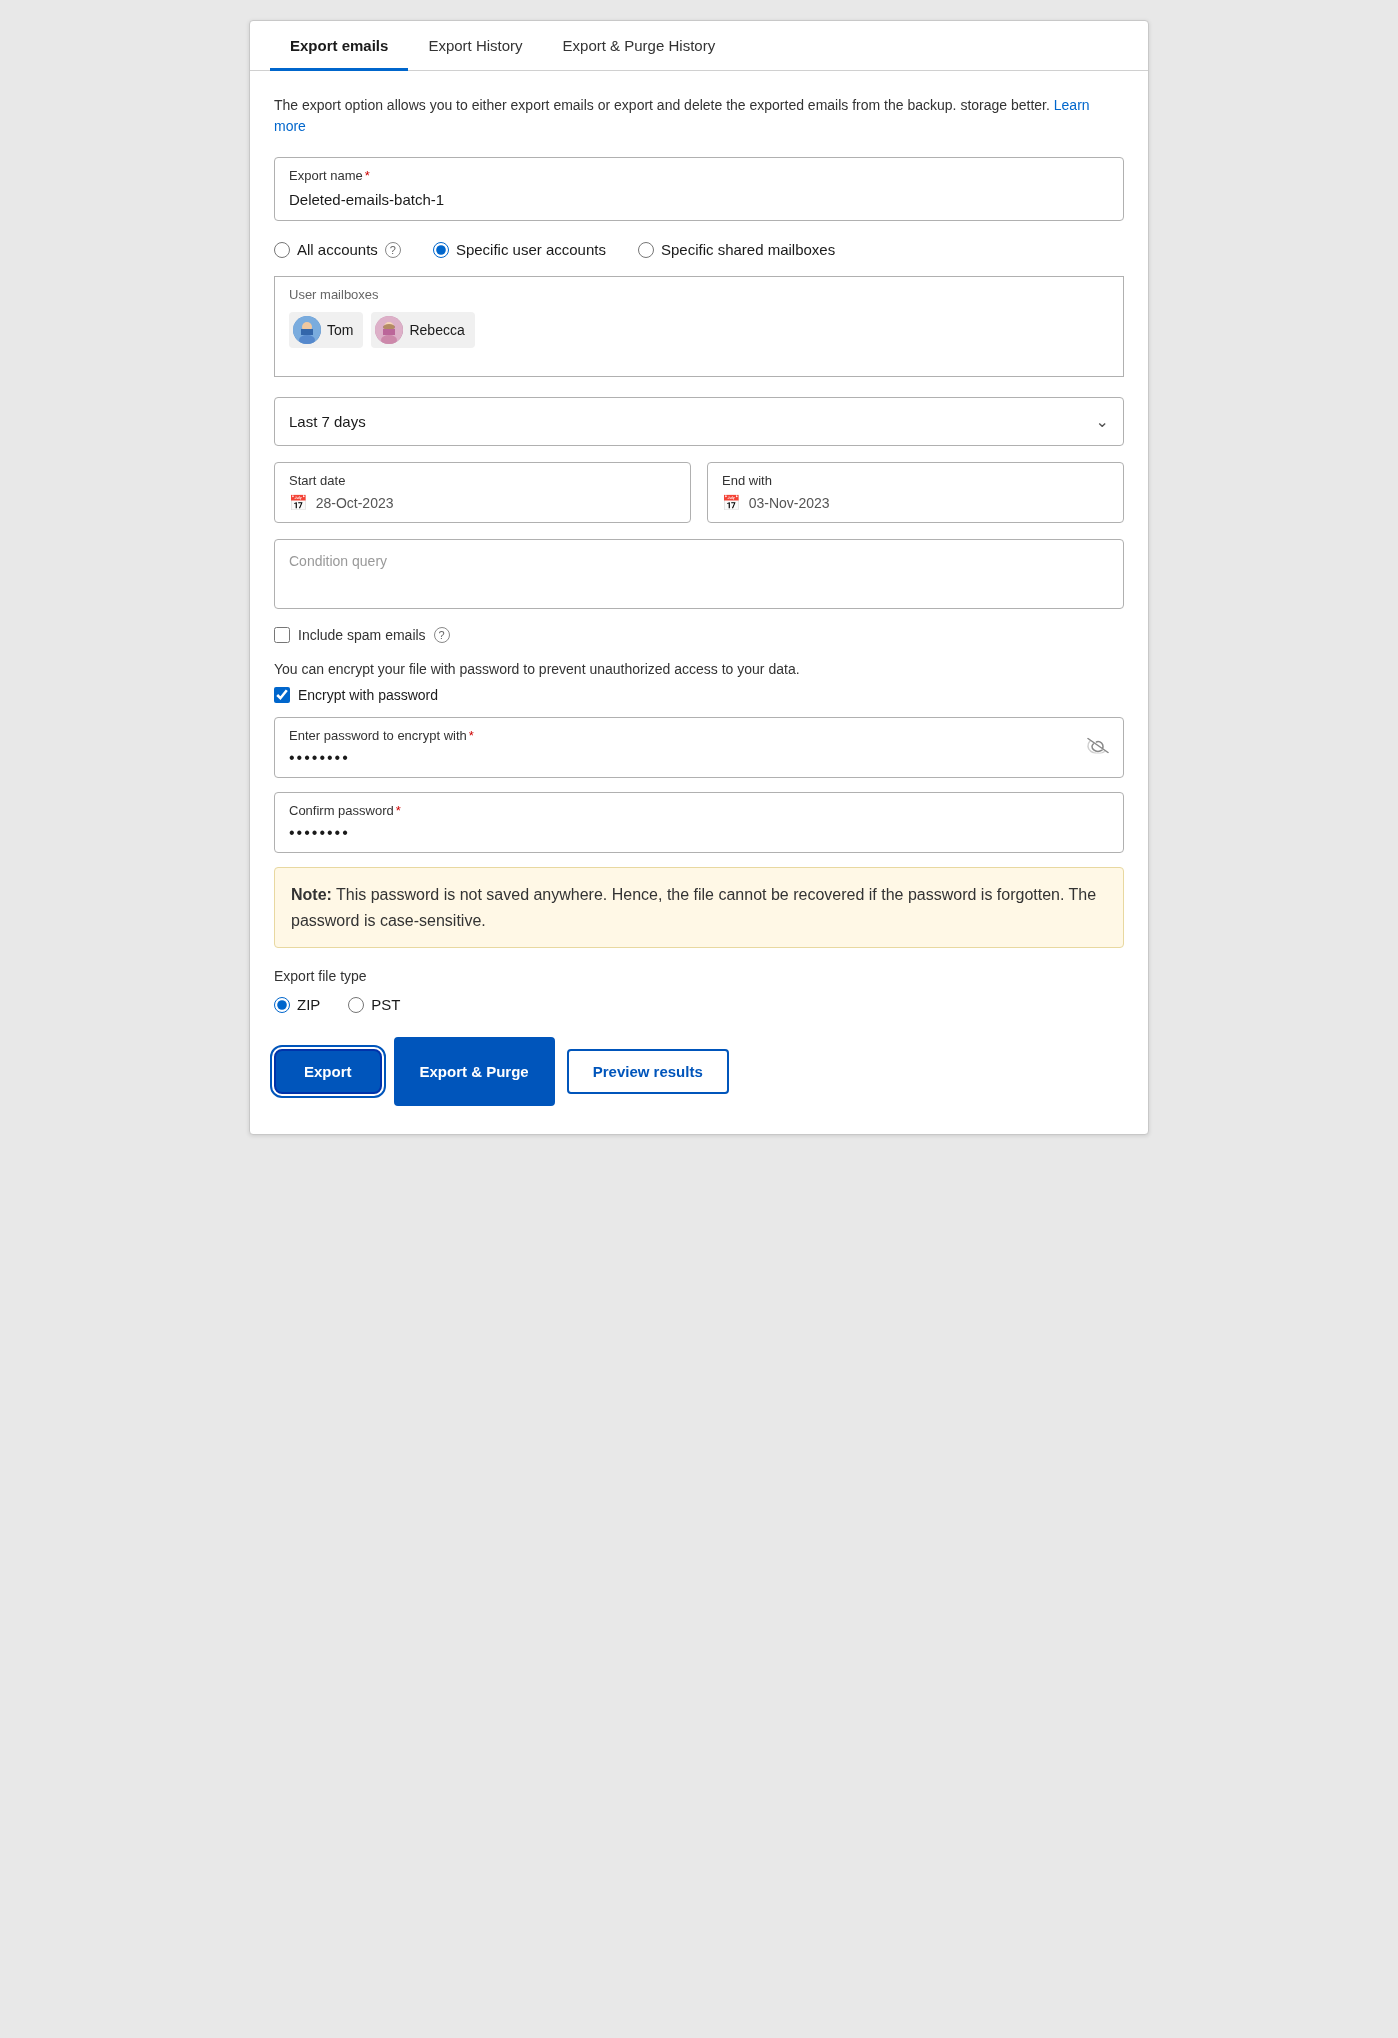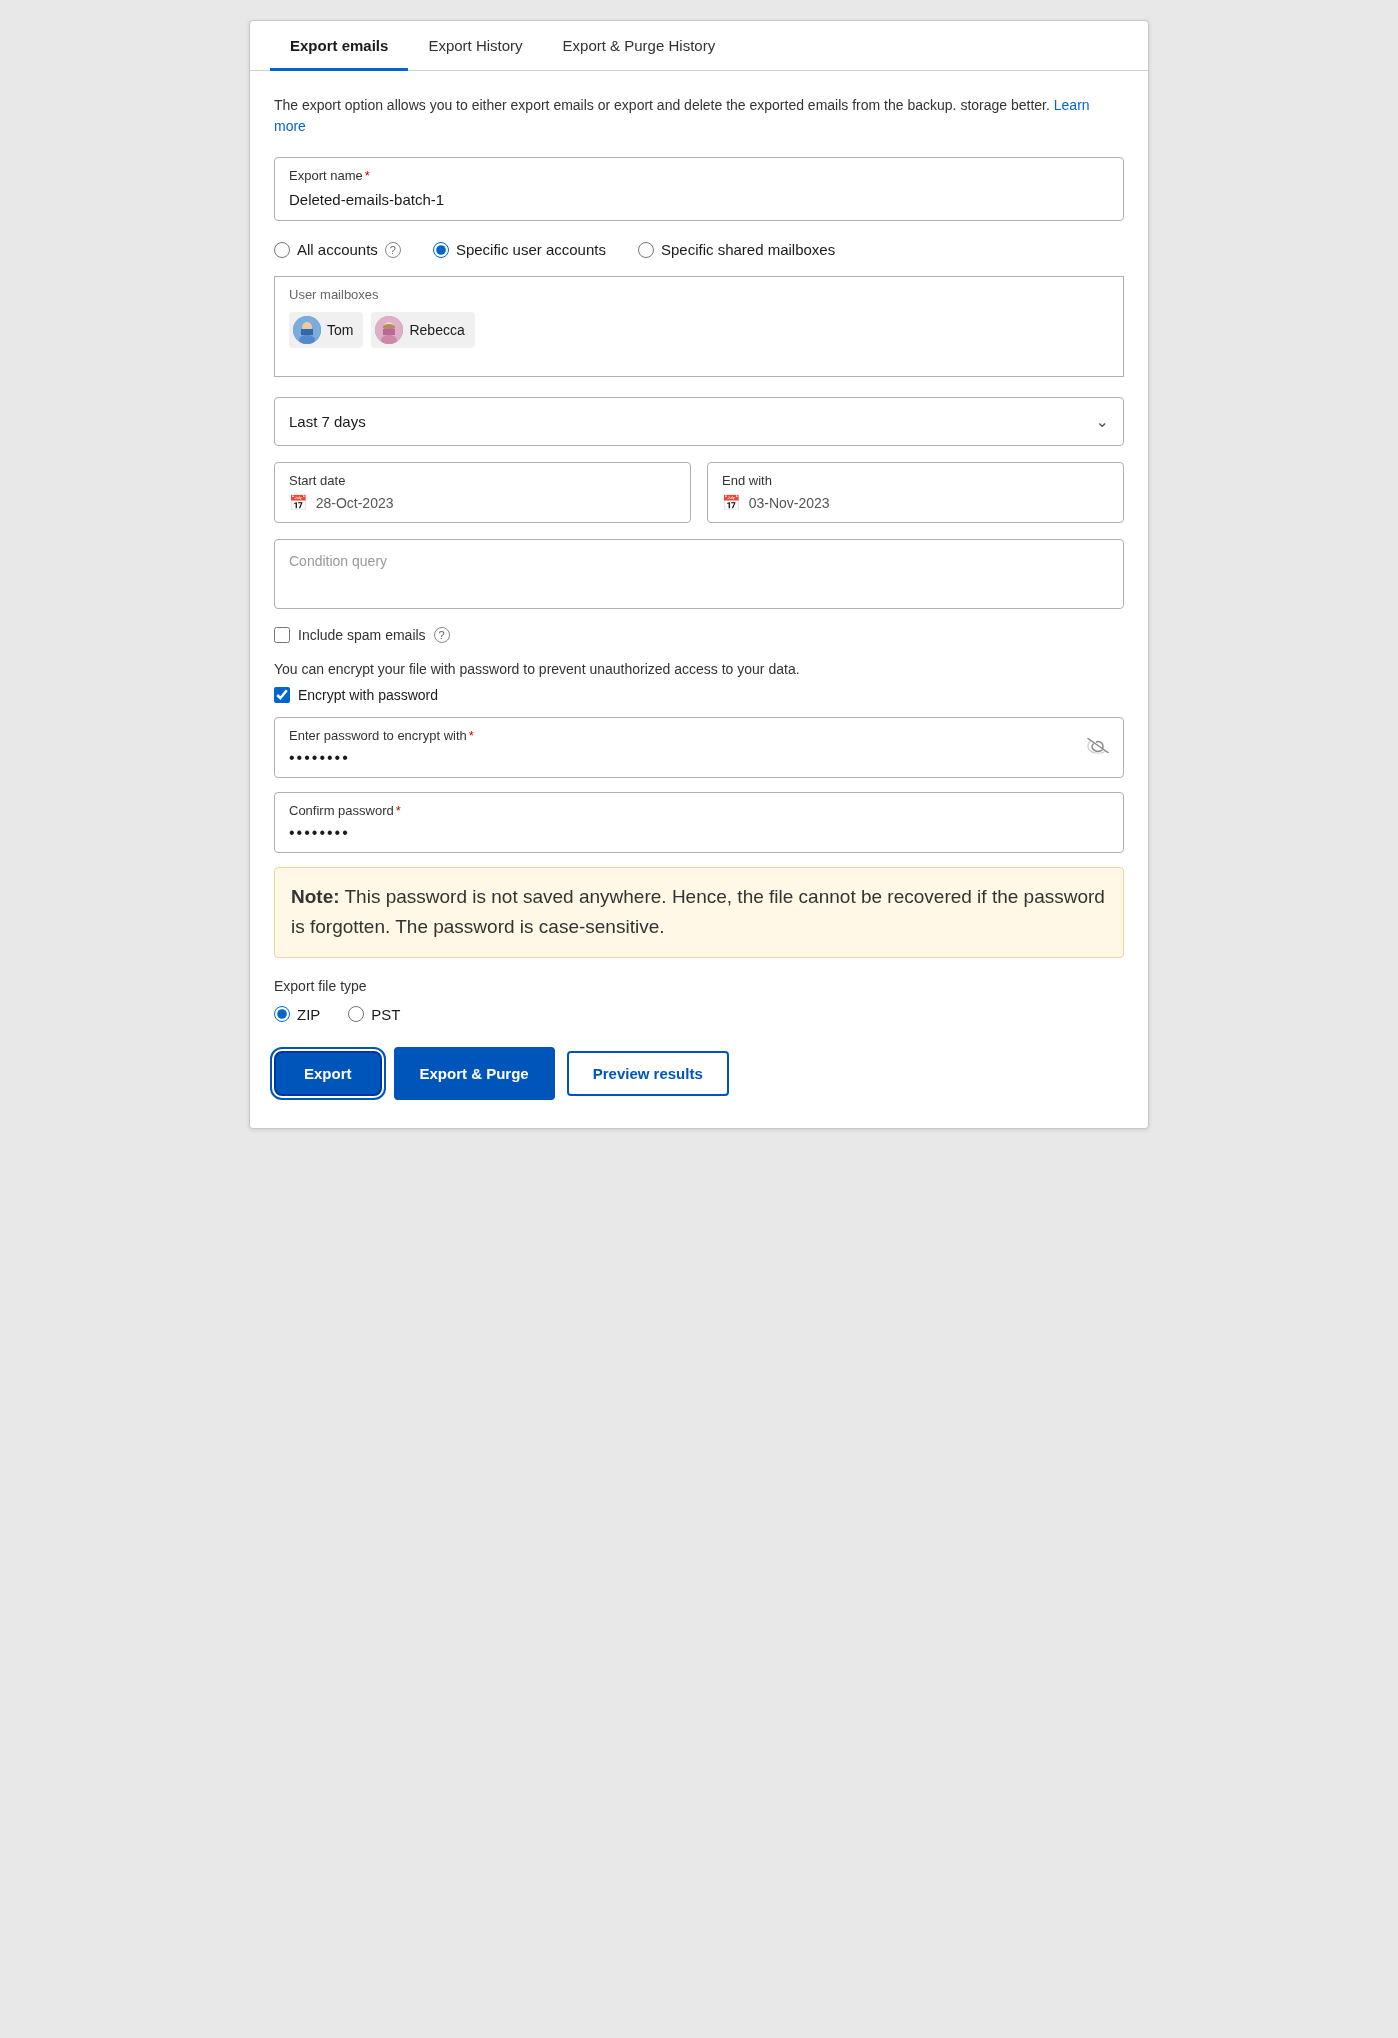--- a/index.html
+++ b/index.html
@@ -291,21 +291,21 @@
       color: #888;
       cursor: pointer;
     }
     
     .note-box {
       background: #fff8e6;
       border: 1px solid #e8d8a0;
       border-radius: 4px;
       padding: 14px 16px;
       margin-bottom: 20px;
-      font-size: 19px;
+      font-size: 16px;
       color: #333;
       line-height: 1.6;
     }
     .note-bold {
       font-weight: 700;
     }
     
     .export-type-label {
       font-size: 14px;
       color: #333;
@@ -334,21 +334,21 @@
       font-weight: 600;
       cursor: pointer;
       outline: 2px solid #0055bb;
       outline-offset: 2px;
     }
     .btn-export-purge {
       background: #0055bb;
       color: #fff;
       border: 2px solid #0055bb;
       border-radius: 4px;
-      padding: 16px 24px;
+      padding: 24px 24px;
       font-size: 15px;
       font-weight: 600;
       cursor: pointer;
     }
     .btn-preview {
       background: #fff;
       color: #0055bb;
       border: 2px solid #0055bb;
       border-radius: 4px;
       padding: 12px 24px;

